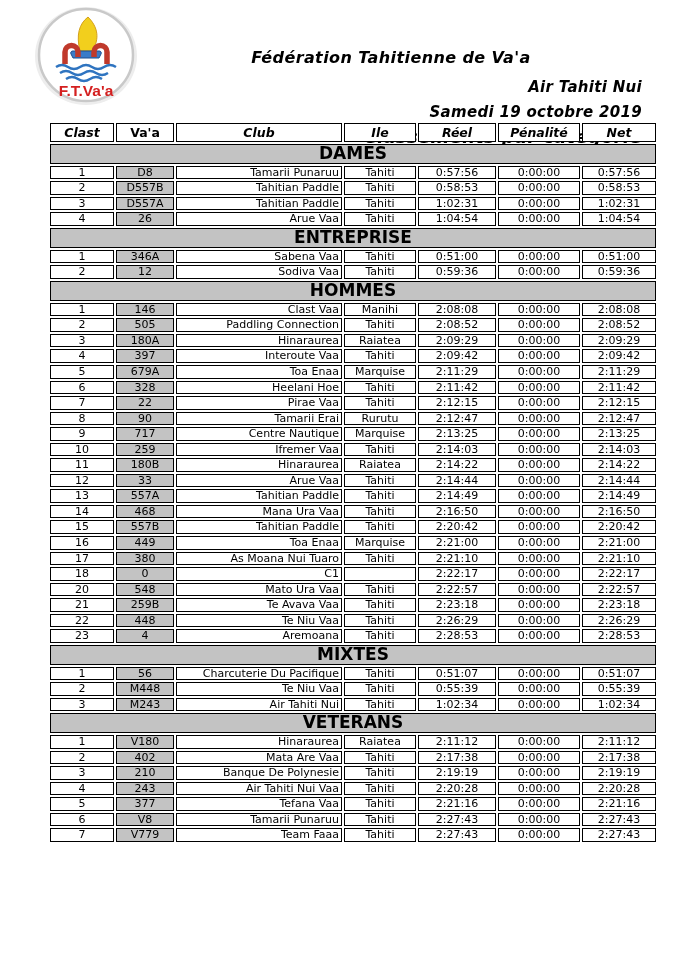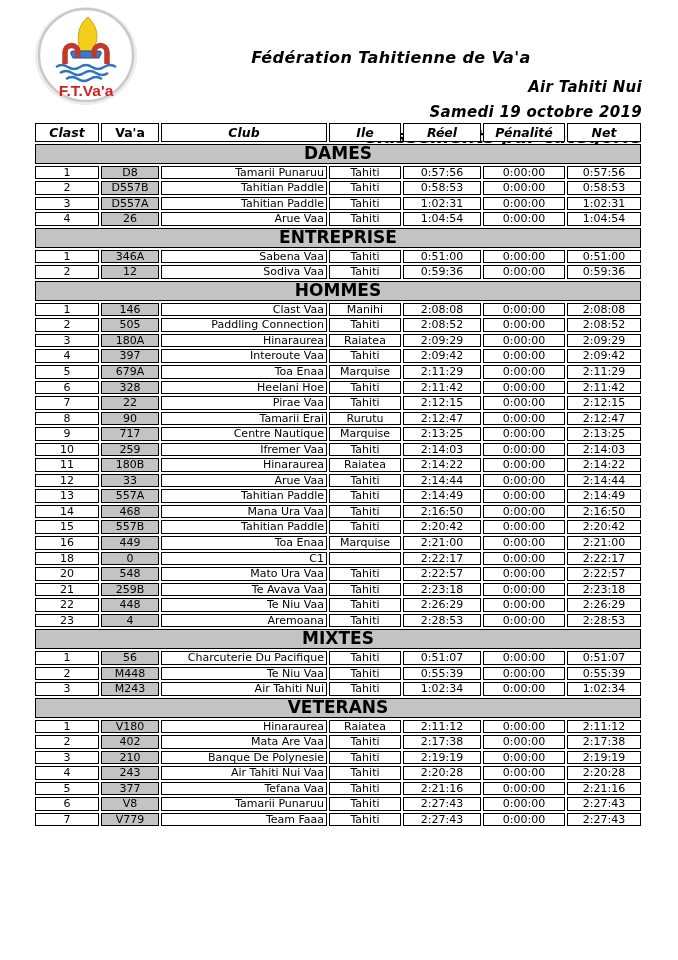--- a/index.html
+++ b/index.html
@@ -40,21 +40,21 @@
     font-size: 15px;
     font-weight: bold;
     font-style: italic;
     letter-spacing: 0.3px;
   }
   .sub1 { margin-top: 11px; }
   .sub2 { margin-top: 7px; }
   .sub3 { margin-top: 5px; font-size: 18px; }
   table.results {
     position: absolute;
-    left: 33px;
+    left: 48px;
     top: 121px;
     width: 610px;
     border-collapse: separate;
     border-spacing: 2px;
     table-layout: fixed;
   }
   th, td {
     border: 1px solid #000;
     text-align: center;
     overflow: hidden;
@@ -333,20 +333,29 @@
         <tr>
           <td>16</td>
           <td class="vaa">449</td>
           <td class="club">Toa Enaa</td>
           <td>Marquise</td>
           <td>2:21:00</td>
           <td>0:00:00</td>
           <td>2:21:00</td>
         </tr>
         <tr>
+          <td>17</td>
+          <td class="vaa">380</td>
+          <td class="club">As Moana Nui Tuaro</td>
+          <td>Tahiti</td>
+          <td>2:21:10</td>
+          <td>0:00:00</td>
+          <td>2:21:10</td>
+        </tr>
+        <tr>
           <td>18</td>
           <td class="vaa">0</td>
           <td class="club">C1</td>
           <td></td>
           <td>2:22:17</td>
           <td>0:00:00</td>
           <td>2:22:17</td>
         </tr>
         <tr>
           <td>20</td>

